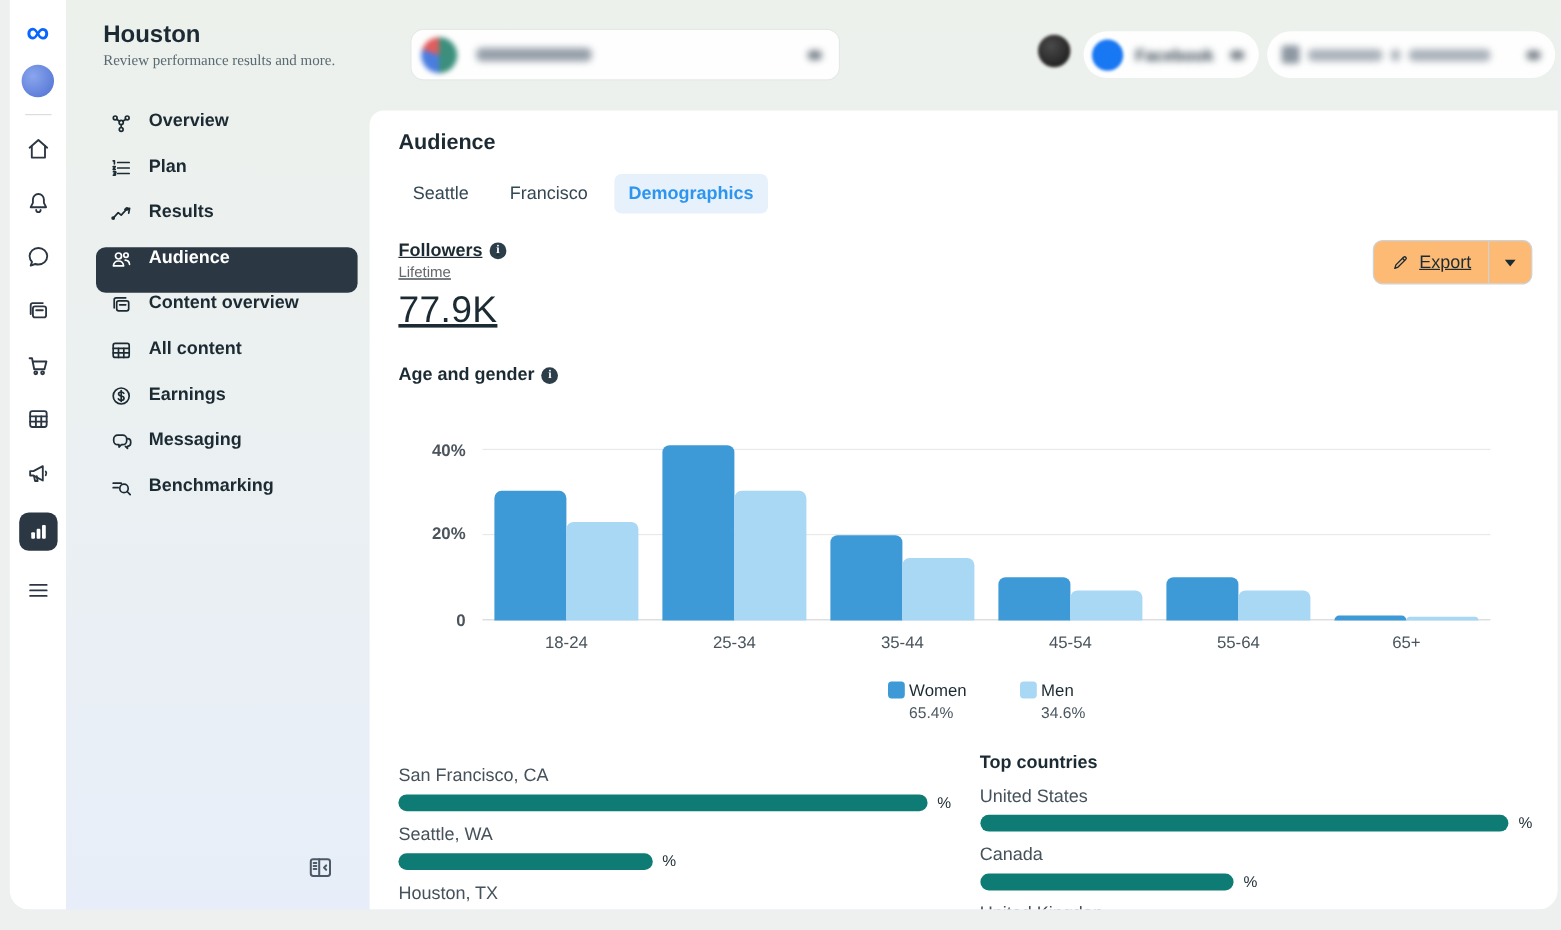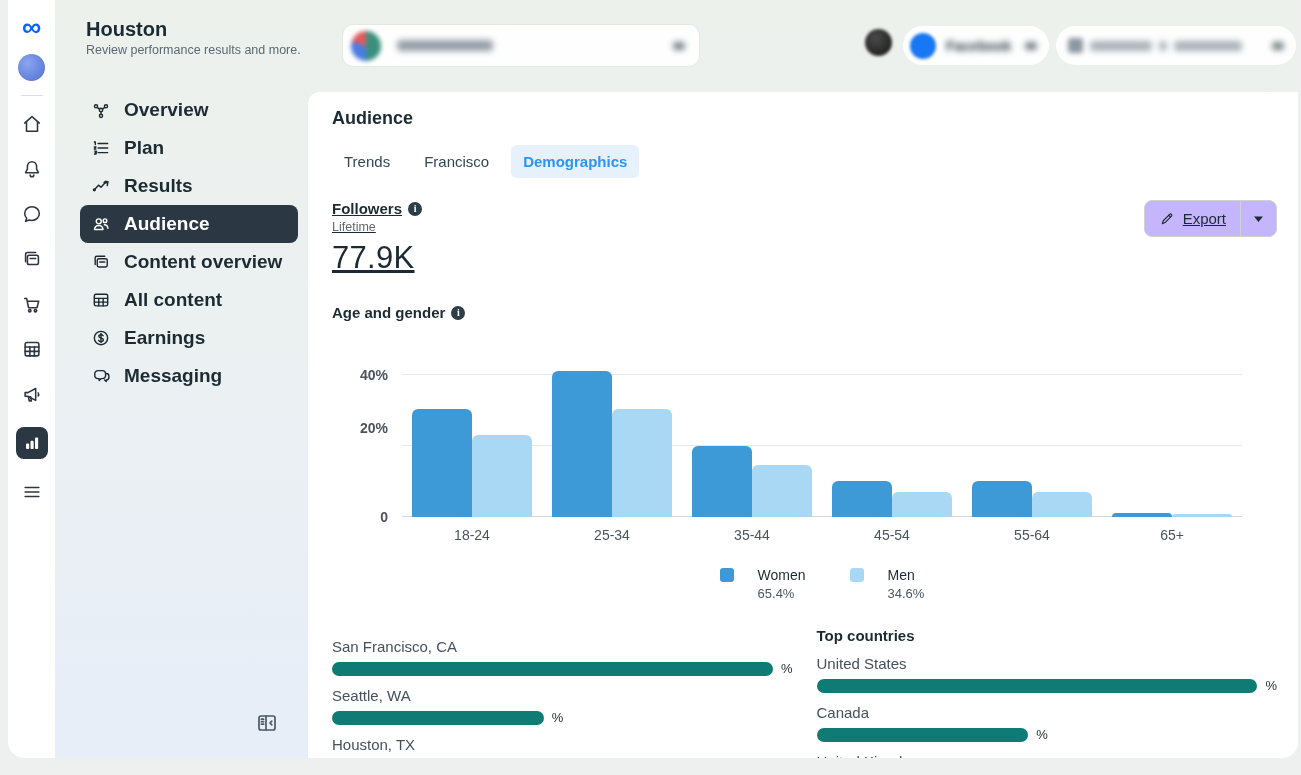--- a/index.html
+++ b/index.html
@@ -34,25 +34,25 @@
   .rail-items { margin-top:16px; display:flex; flex-direction:column; gap:21px; align-items:center; }
   .rail-item { width:26px; height:24px; display:flex; align-items:center; justify-content:center; color:#2c3642; cursor:pointer; }
   .rail-item svg { width:22px; height:22px; }
   .rail-item.active {
     width:32px; height:32px; background:#2b3844; border-radius:8px; color:#ffffff;
   }
 
   
   .sidebar { position:absolute; left:64px; top:0; width:238px; height:758px; }
   .sidebar h2 { font-size:20px; font-weight:700; padding:18px 0 2px 14px; }
-  .sidebar .subtitle { font-size:12.5px; color:#5a6a72; padding-left:14px; }
+  .sidebar .subtitle { font-size:12.5px; color:#5a6a72; padding-left:14px;font-family:Liberation Serif, serif; }
   .nav { margin:34px 0 0 8px; width:218px; display:flex; flex-direction:column; }
   .nav-item {
-    display:flex; align-items:center; gap:13px; height:38px; padding-left:11px;
-    font-size:19px; font-weight:600; color:#1c2b33; border-radius:8px; cursor:pointer;
+    display:flex; gap:13px; height:38px; padding-left:11px;
+    font-size:15px; font-weight:600; color:#1c2b33; border-radius:8px; cursor:pointer;
   }
   .nav-item svg { width:20px; height:20px; flex:0 0 auto; }
   .nav-item.active { background:#2b3844; color:#ffffff; }
   .collapse-btn { position:absolute; left:183px; top:711px; width:24px; height:24px; color:#4a5a66; cursor:pointer; }
 
   
   .pill { position:absolute; border-radius:10px; background:rgba(255,255,255,.9); display:flex; align-items:center; }
   .acct-pill { left:335px; top:25px; width:356px; height:41px; padding:0 14px 0 8px; box-shadow:0 0 0 1px rgba(0,0,0,.03); }
   .acct-avatar { width:30px; height:30px; border-radius:50%;
     background:conic-gradient(#3c8f7c 0 50%, #4a7de0 50% 80%, #e05d5d 80% 100%);
@@ -84,42 +84,42 @@
   .followers h3, .section-title { font-size:15px; font-weight:700; display:flex; align-items:center; gap:6px; }
   .info-dot {
     width:14px; height:14px; border-radius:50%; background:#2c3e4a; color:#fff;
     font-size:10px; font-weight:700; display:inline-flex; align-items:center; justify-content:center;
     font-family:"Liberation Serif", serif; cursor:pointer;
   }
   .followers .period { font-size:12.5px; color:#64676b; margin-top:3px; }
   .followers .big-number { font-size:31px; font-weight:400; margin-top:6px; letter-spacing:.3px; }
 
   .export-btn {
-    margin-left:auto; display:inline-flex; align-items:stretch; background:#c4b5fd;
+    margin-left:auto; display:inline-flex; align-items:stretch; background:#fdba74;
     border:1px solid #ced2d6; border-radius:8px; overflow:hidden; height:37px; cursor:pointer;
   }
   .export-main { display:flex; align-items:center; gap:8px; padding:0 14px; font-size:15px; color:#1c2b33; }
   .export-caret { display:flex; align-items:center; justify-content:center; width:36px; border-left:1px solid #ced2d6; color:#1c2b33; }
 
   .age-gender-title { margin-top:28px; }
 
   
   .chart-wrap { margin-top:36px; }
   .plot { position:relative; margin-left:70px; width:840px; height:160px;font-weight:bold; }
   .gridline { position:absolute; left:0; right:0; height:1px; background:#e6e8ea; }
   .gridline.base { background:#d4d7da; }
   .ytick { position:absolute; right:100%; margin-right:14px; font-size:14px; color:#4b545c; transform:translateY(50%); }
   .groups { position:absolute; left:0; right:0; bottom:0; top:0; display:flex; align-items:flex-end; }
   .bar-group { flex:1; display:flex; justify-content:center; align-items:flex-end; }
   .bar { width:60px; border-radius:6px 6px 0 0; }
   .xlabels { display:flex; margin-left:70px; width:840px; margin-top:10px; }
   .xlabel { flex:1; text-align:center; font-size:14px; color:#49545c; }
 
   .legend { margin-left:70px; width:840px; display:flex; justify-content:center; gap:44px; margin-top:24px; }
-  .legend-item { display:grid; grid-template-columns:14px auto; column-gap:24px; align-items:center; }
+  .legend-item { display:grid; grid-template-columns:14px auto; column-gap:4px; align-items:center; }
   .legend-swatch { width:14px; height:14px; border-radius:3px; }
   .legend-name { font-size:14px; color:#1c2b33; }
   .legend-share { grid-column:2; font-size:13px; color:#4b5760; margin-top:3px; }
 
   
   .geo-grid { display:flex; gap:24px; margin-top:26px; }
   .geo-col { flex:1; }
   .geo-col h4 { font-size:15px; font-weight:700; }
   .geo-row { margin-top:11px; }
   .geo-label { font-size:15px; color:#45525b; }
@@ -291,36 +291,44 @@
             </svg>
           <span>Earnings</span>
         </div>
         <div class="nav-item">
           <svg class="stroke" viewBox="0 0 24 24">
               <path d="M13.5 5.5a4 4 0 0 1 4 4v1.6a4 4 0 0 1-4 4h-1.2l-2.5 2.3v-2.3H8.5a4 4 0 0 1-4-4V9.5a4 4 0 0 1 4-4z"></path>
               <path d="M17.8 9h.5a3.2 3.2 0 0 1 3.2 3.2v1.3a3.2 3.2 0 0 1-3.2 3.2v2l-2.1-2"></path>
             </svg>
           <span>Messaging</span>
         </div>
+        <div class="nav-item">
+          <svg class="stroke" viewBox="0 0 24 24">
+              <path d="M4 8h8M4 12.5h5"></path>
+              <circle cx="14.8" cy="13.2" r="4.2"></circle>
+              <path d="M17.9 16.3 21 19.4"></path>
+            </svg>
+          <span>Benchmarking</span>
+        </div>
       </div>
       <div class="collapse-btn">
         <svg class="stroke" viewBox="0 0 24 24">
             <rect x="4" y="5" width="16" height="14" rx="2"></rect>
             <path d="M11 5v14"></path>
             <path d="M6.4 8.2h2.2M6.4 10.7h2.2M6.4 13.2h2.2"></path>
             <path d="M16.8 10.2 15 12l1.8 1.8"></path>
           </svg>
       </div>
     </div>
 
     <div class="card">
       <h1>Audience</h1>
 
       <div class="tabs">
-        <div class="tab">Trends</div>
+        <div class="tab">Seattle</div>
         <div class="tab">Francisco</div>
         <div class="tab active">Demographics</div>
       </div>
 
       <div class="followers-row">
         <div class="followers">
           <h3>
             <span>Followers</span>
             <span class="info-dot">i</span>
           </h3>
@@ -347,21 +355,21 @@
         <span>Age and gender</span>
         <span class="info-dot">i</span>
       </div>
 
       <div class="chart-wrap">
         <div class="plot">
           <div class="gridline" style="bottom:142px"></div>
           <div class="gridline" style="bottom:71px"></div>
           <div class="gridline base" style="bottom:0"></div>
           <span class="ytick" style="bottom:142px">40%</span>
-          <span class="ytick" style="bottom:89px">20%</span>
+          <span class="ytick" style="bottom:73px">20%</span>
           <span class="ytick" style="bottom:0">0</span>
           <div class="groups">
               <div class="bar-group">
                 <div class="bar" style="height: 108.444px; background: rgb(61, 154, 214);"></div>
                 <div class="bar" style="height: 81.7778px; background: rgb(169, 216, 245);"></div>
               </div>
               <div class="bar-group">
                 <div class="bar" style="height: 145.778px; background: rgb(61, 154, 214);"></div>
                 <div class="bar" style="height: 108.444px; background: rgb(169, 216, 245);"></div>
               </div>

